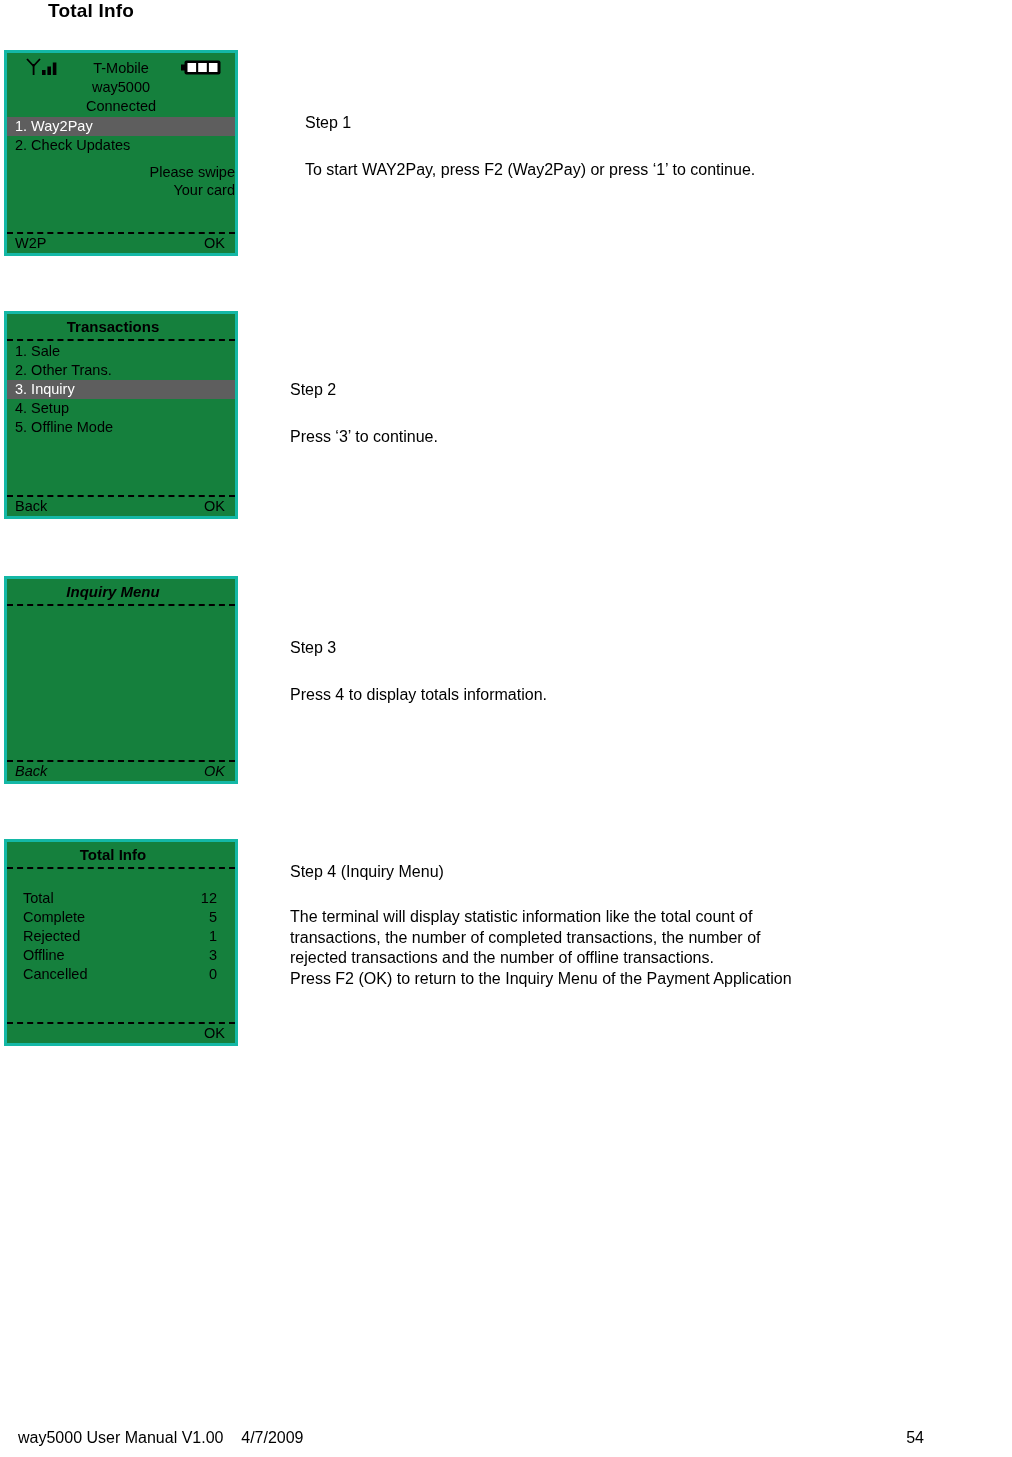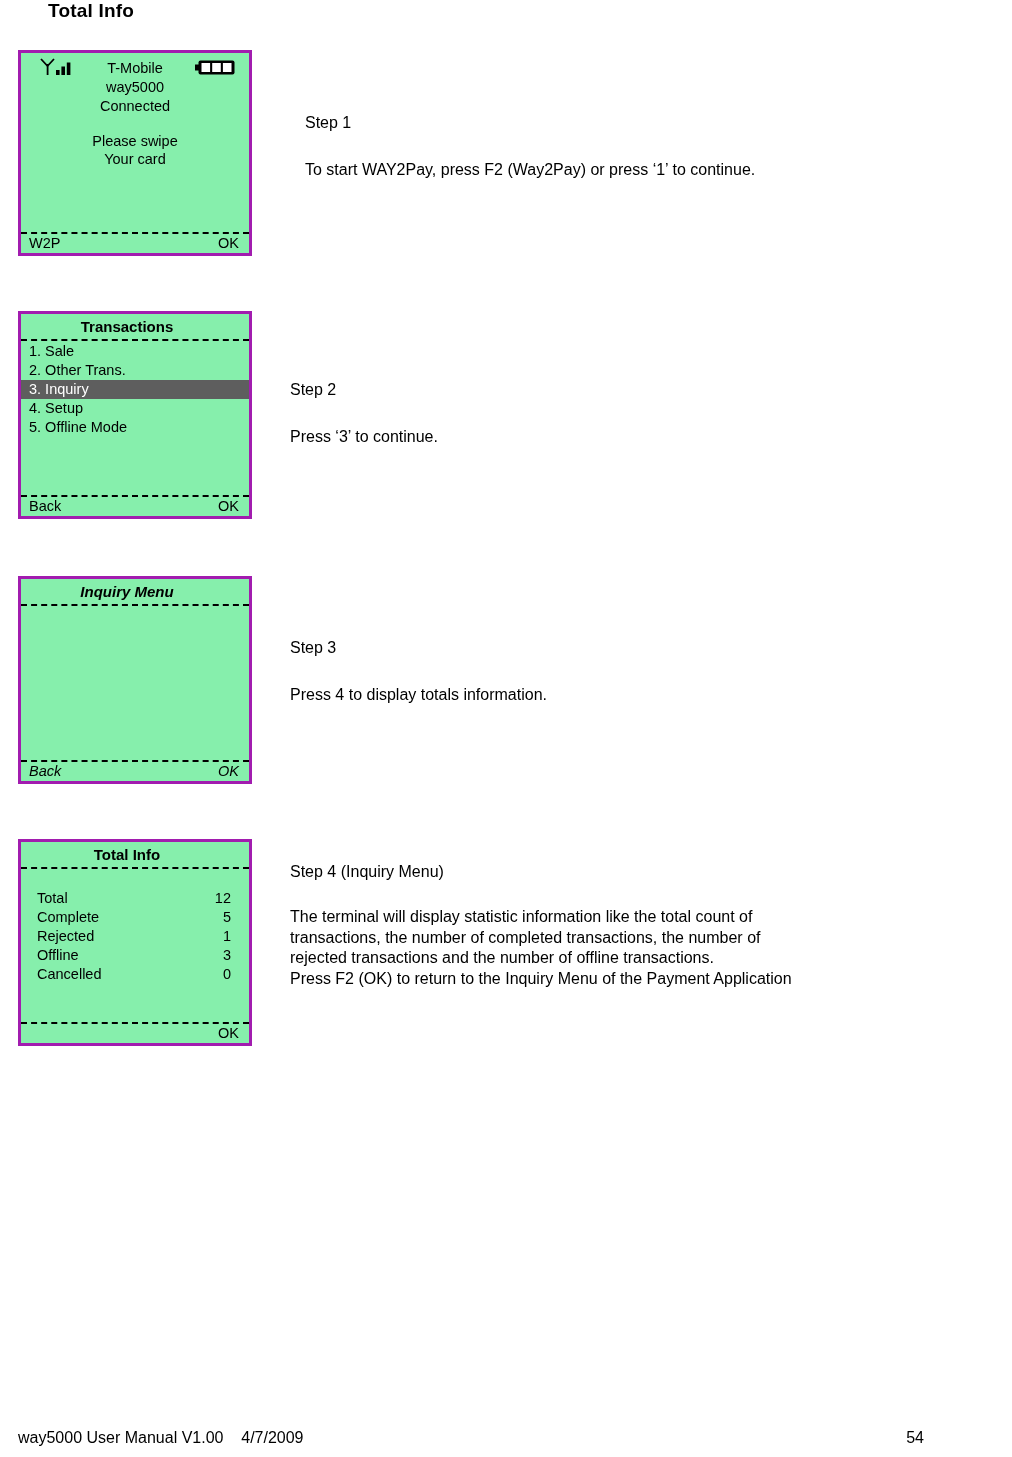--- a/index.html
+++ b/index.html
@@ -22,24 +22,24 @@
     left: 48px;
     top: 0px;
     font-size: 19px;
     font-weight: bold;
     letter-spacing: 0.2px;
   }
 
   
   .terminal {
     position: absolute;
-    left: 18px;
+    left: 4px;
     width: 228px;
-    border: 3px solid #a21caf;
-    background: #86efac;
+    border: 3px solid #14b8a6;
+    background: #15803d;
     box-sizing: content-box;
     font-size: 14.5px;
     line-height: 1.30;
   }
   .term-1 { top: 50px; height: 200px; }
   .term-2 { top: 311px; height: 202px; }
   .term-3 { top: 576px; height: 202px; font-style: italic; }
   .term-4 { top: 839px; height: 201px; }
 
   .term-inner {
@@ -126,22 +126,22 @@
     top: 0;
   }
   .softkeys .right {
     position: absolute;
     right: 10px;
     top: 0;
   }
 
   
   .swipe-block {
-    text-align: center;
-    margin-top: 16px;
+    text-align: right;
+    margin-top: 8px;
   }
   .swipe-block div { white-space: pre; }
 
   
   .totals {
     margin-top: 20px;
     padding: 0 16px 0 8px;
     text-align: center;
   }
   .totals-row {
@@ -221,20 +221,24 @@
         </svg>
       </span>
     </div>
 
     <div class="center-lines">
       <div>T-Mobile</div>
       <div>way5000</div>
       <div>Connected</div>
     </div>
 
+    <div class="menu-list">
+      <div class="menu-item selected">1. Way2Pay</div>
+      <div class="menu-item">2. Check Updates</div>
+    </div>
 
     <div class="swipe-block">
       <div>Please swipe</div>
       <div>Your card</div>
     </div>
 
     <div class="softkeys">
       <div class="sep"></div>
       <div class="keys">
         <span class="left">W2P</span>

